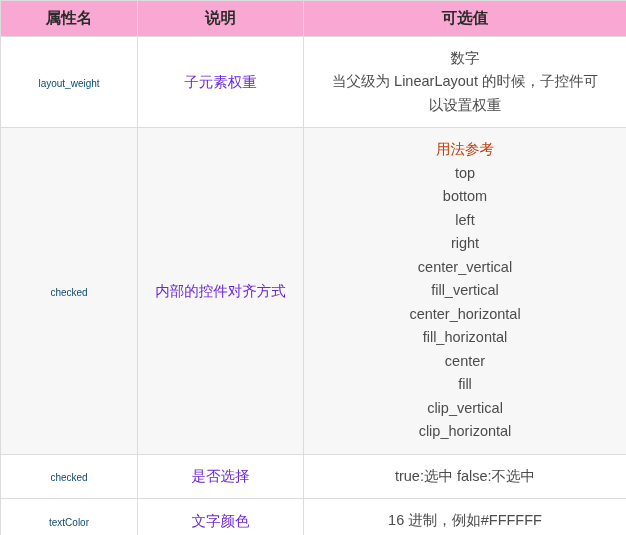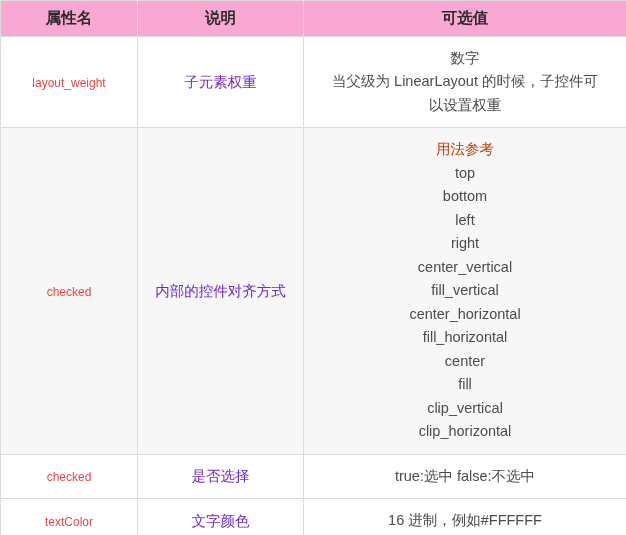--- a/index.html
+++ b/index.html
@@ -48,22 +48,22 @@
     height: 36px;
     padding: 4px 8px;
   }
   table.attr-table tbody tr.row-alt > td {
     background: #f7f7f7;
   }
   table.attr-table tbody tr.row-plain > td {
     background: #ffffff;
   }
   .attr-name {
-    color: #ef4444;
-    font-size: 12px;
+    color: #0c4a6e;
+    font-size: 10px;
     white-space: nowrap;
   }
   .desc-cell {
     color: #6d28d9;
     font-size: 14.5px;
   }
   .value-cell {
     color: #4c4c4c;
     font-size: 14.5px;
   }

